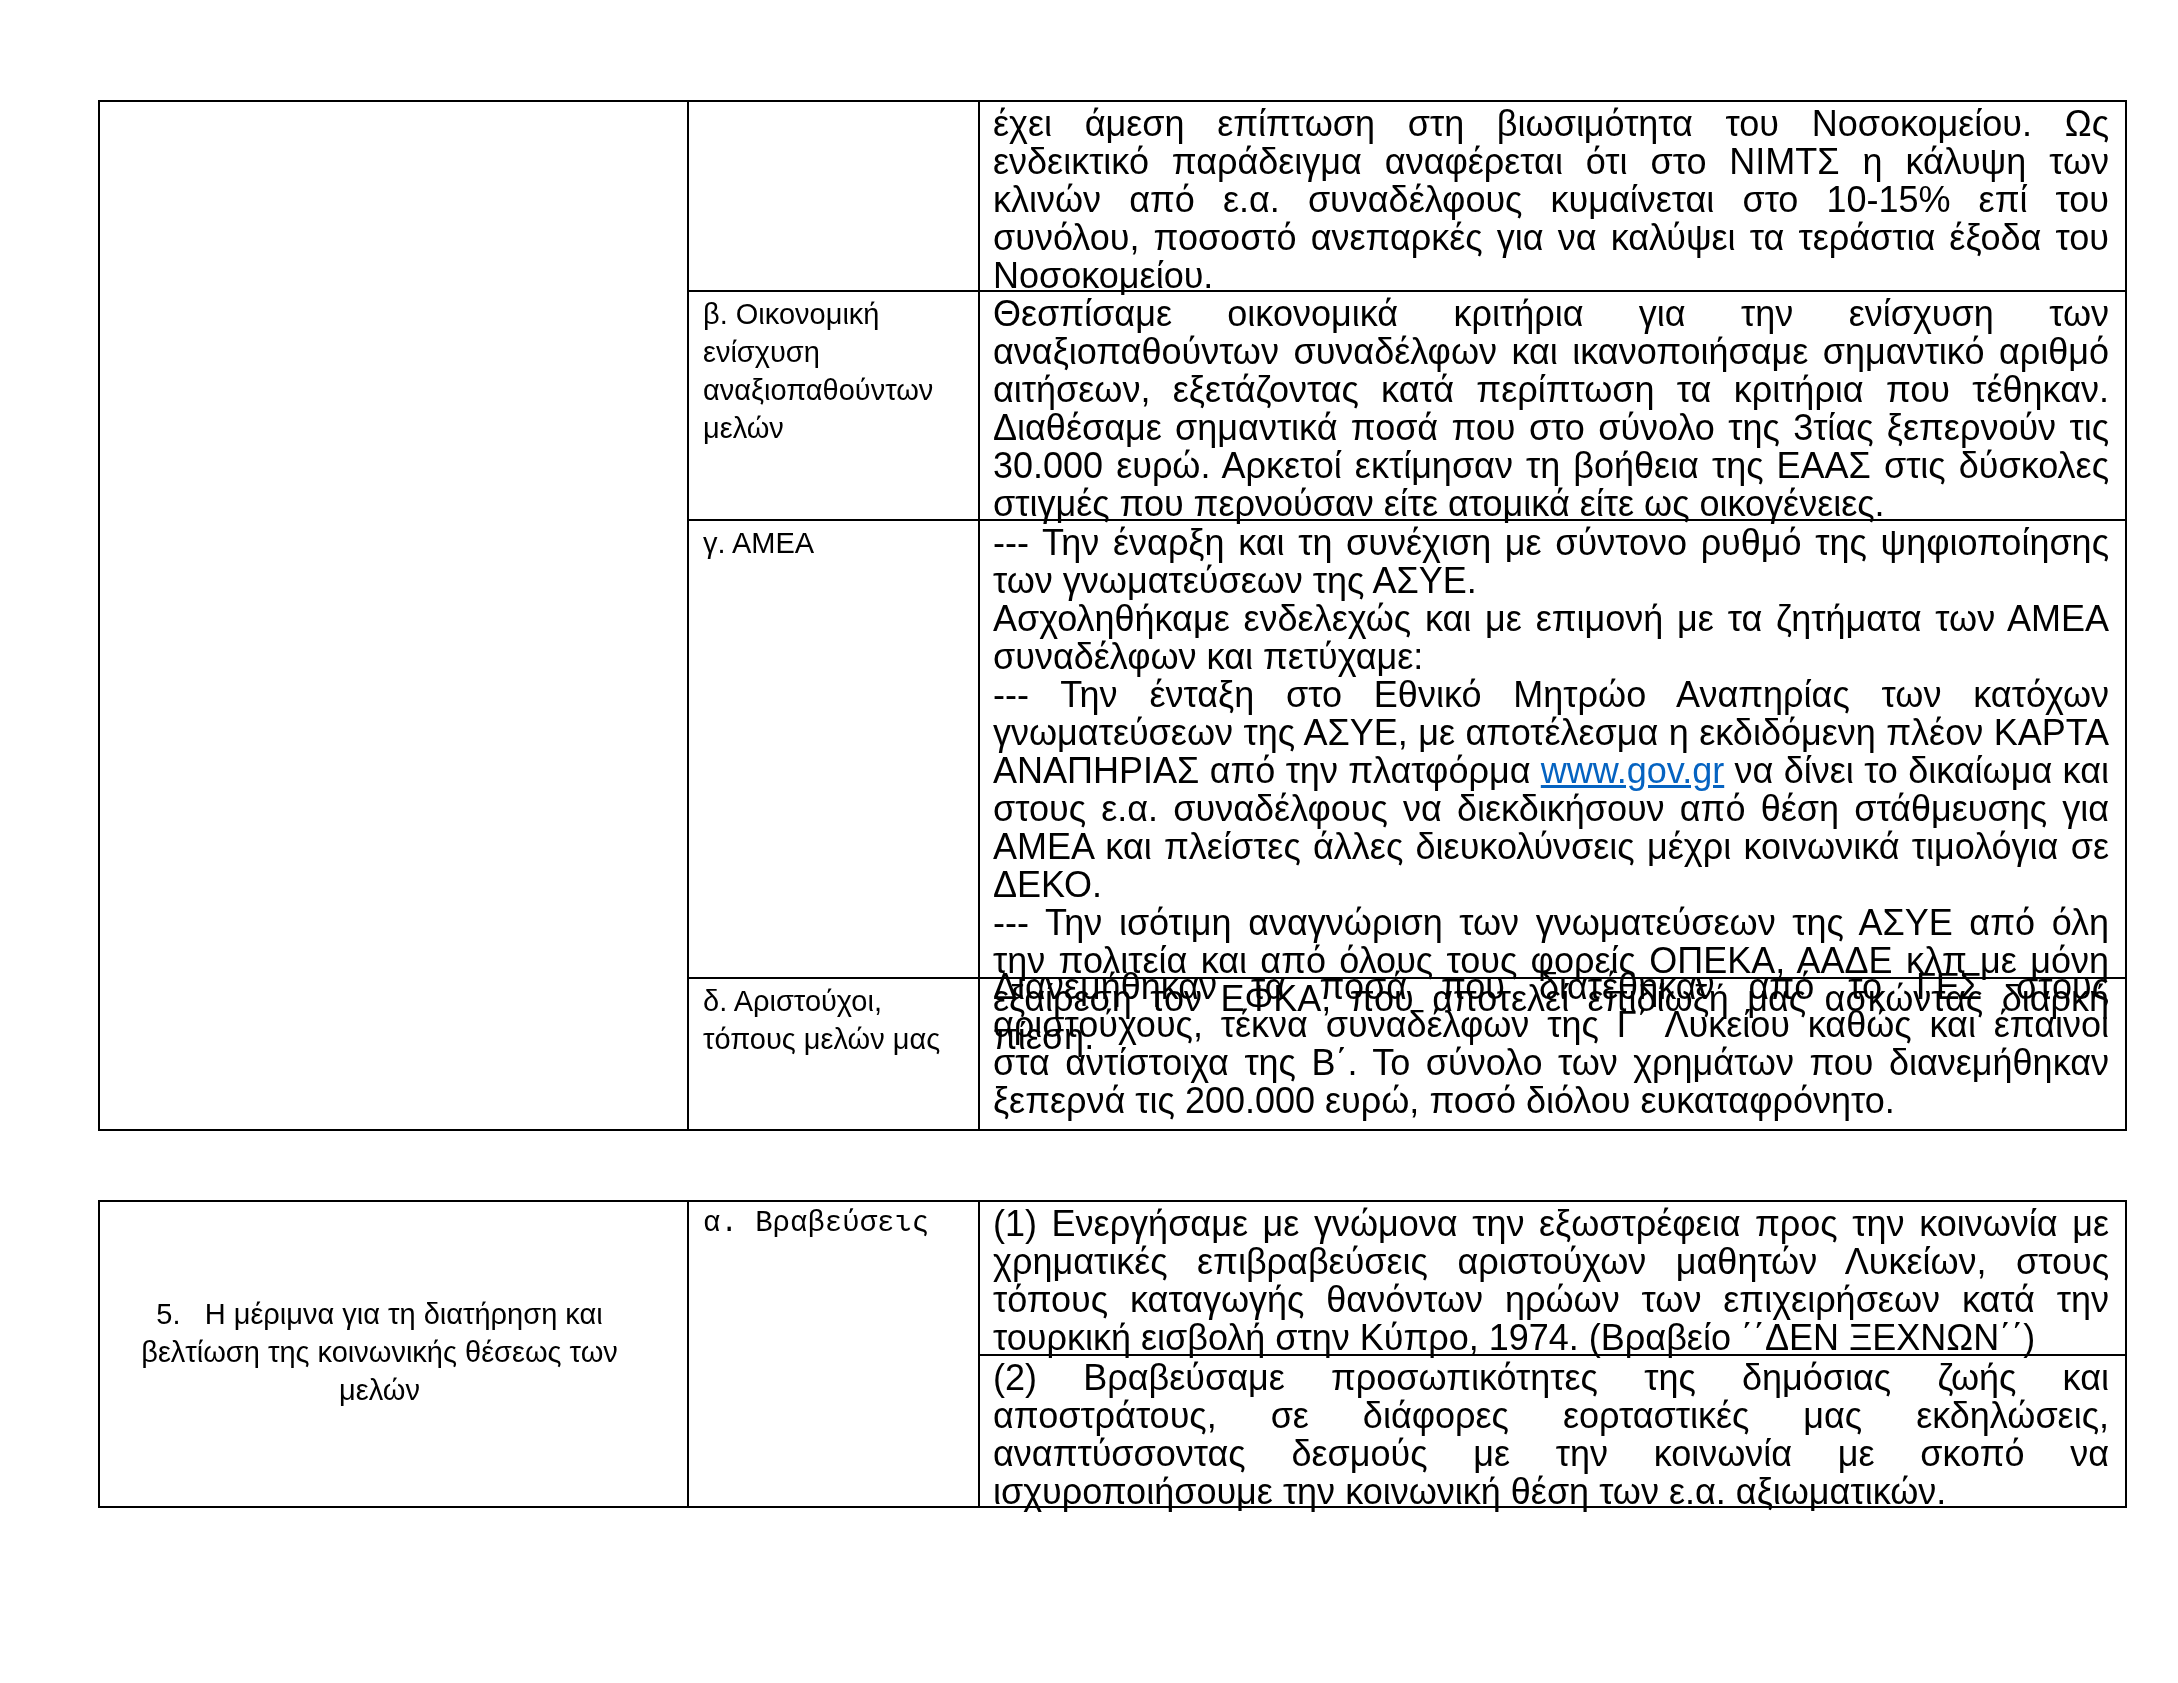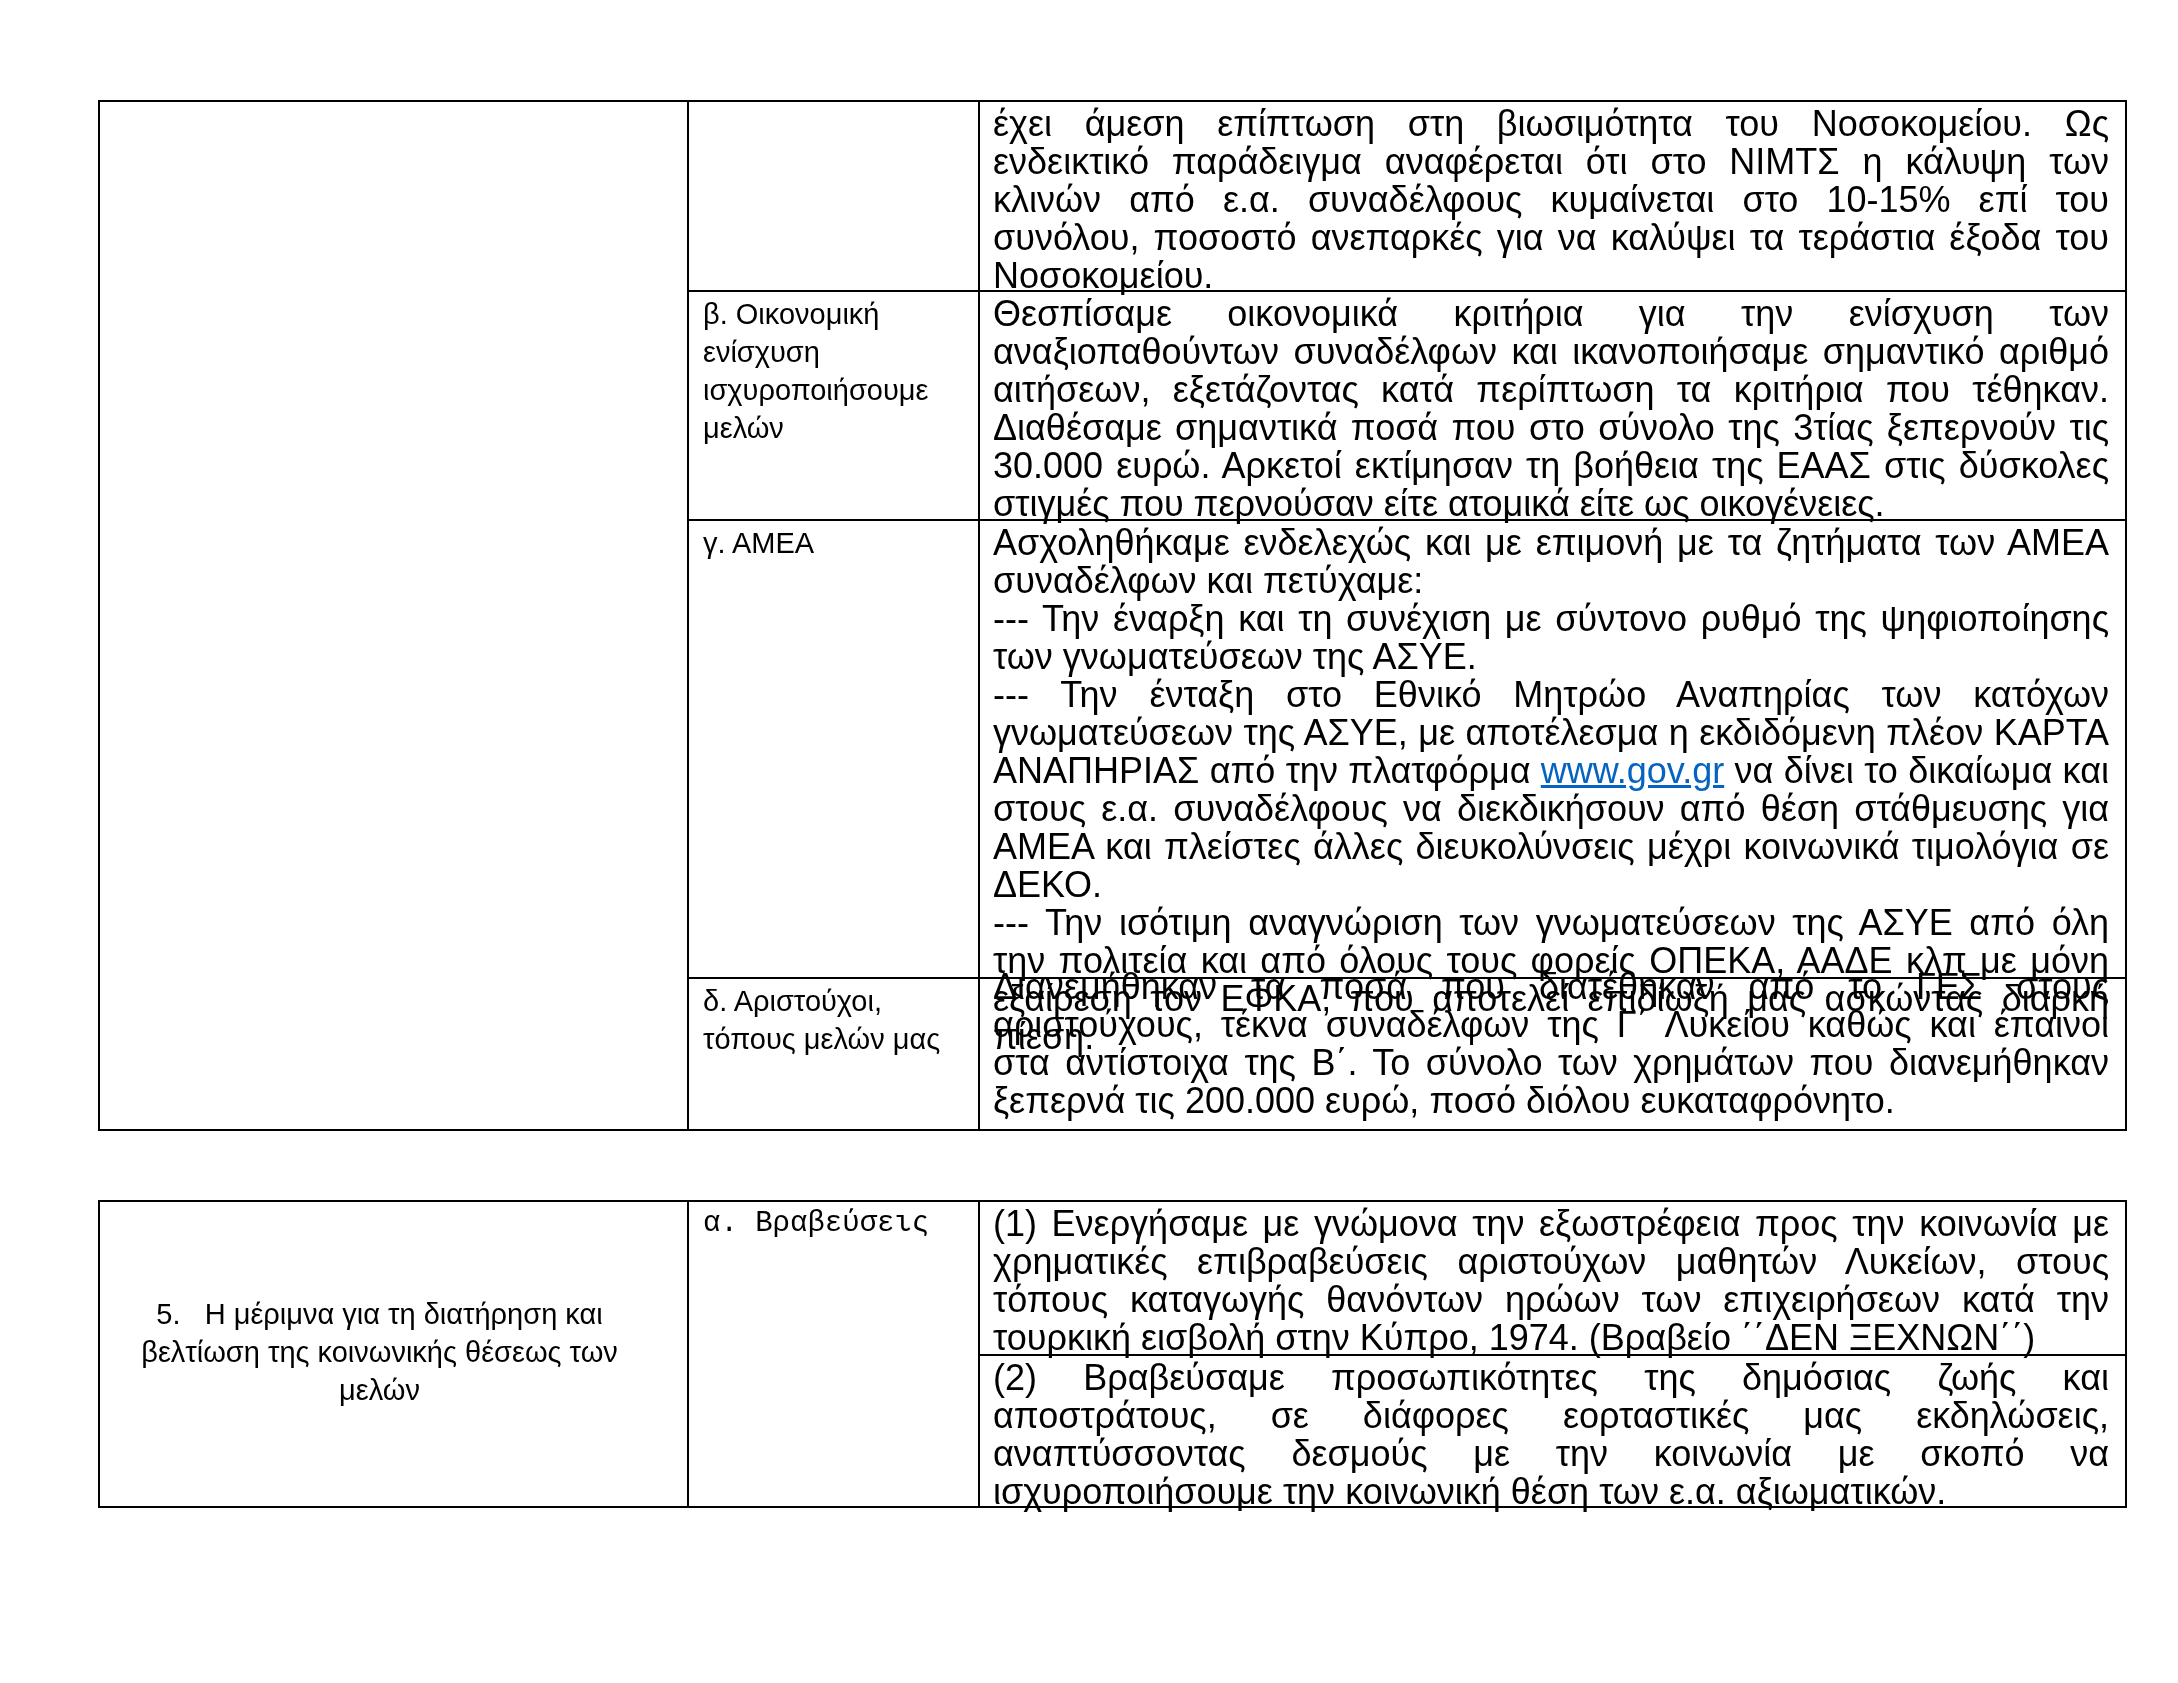--- a/index.html
+++ b/index.html
@@ -23,32 +23,32 @@
   <div class="vline" style="left:878px;"></div>
   <div class="hline" style="left:587px; right:0; top:188px;"></div>
   <div class="hline" style="left:587px; right:0; top:417px;"></div>
   <div class="hline" style="left:587px; right:0; top:875px;"></div>
 
   <div class="cell body just" style="left:880px; right:0; top:0; height:188px;">
     <span>έχει άμεση επίπτωση στη βιωσιμότητα του Νοσοκομείου. Ως ενδεικτικό παράδειγμα αναφέρεται ότι στο ΝΙΜΤΣ η κάλυψη των κλινών από ε.α. συναδέλφους κυμαίνεται στο 10-15% επί του συνόλου, ποσοστό ανεπαρκές για να καλύψει τα τεράστια έξοδα του Νοσοκομείου.</span>
   </div>
 
   <div class="cell label" style="left:589px; width:289px; top:190px;">
-    <span style="display:block; width:262px;">β. Οικονομική ενίσχυση ισχυροποιήσουμε μελών</span>
+    <span style="display:block; width:262px;">β. Οικονομική ενίσχυση αναξιοπαθούντων μελών</span>
   </div>
   <div class="cell body just" style="left:880px; right:0; top:190px;">
     <span>Θεσπίσαμε οικονομικά κριτήρια για την ενίσχυση των αναξιοπαθούντων συναδέλφων και ικανοποιήσαμε σημαντικό αριθμό αιτήσεων, εξετάζοντας κατά περίπτωση τα κριτήρια που τέθηκαν. Διαθέσαμε σημαντικά ποσά που στο σύνολο της 3τίας ξεπερνούν τις 30.000 ευρώ. Αρκετοί εκτίμησαν τη βοήθεια της ΕΑΑΣ στις δύσκολες στιγμές που περνούσαν είτε ατομικά είτε ως οικογένειες.</span>
   </div>
 
   <div class="cell label" style="left:589px; width:289px; top:419px;">
     <span>γ. ΑΜΕΑ</span>
   </div>
   <div class="cell body just" style="left:880px; right:0; top:419px;">
+    <div>--- Την έναρξη και τη συνέχιση με σύντονο ρυθμό της ψηφιοποίησης των γνωματεύσεων της ΑΣΥΕ.</div>
     <div>Ασχοληθήκαμε ενδελεχώς και με επιμονή με τα ζητήματα των ΑΜΕΑ συναδέλφων και πετύχαμε:</div>
-    <div>--- Την έναρξη και τη συνέχιση με σύντονο ρυθμό της ψηφιοποίησης των γνωματεύσεων της ΑΣΥΕ.</div>
     <div><span>--- Την ένταξη στο Εθνικό Μητρώο Αναπηρίας των κατόχων γνωματεύσεων της ΑΣΥΕ, με αποτέλεσμα η εκδιδόμενη πλέον ΚΑΡΤΑ ΑΝΑΠΗΡΙΑΣ από την πλατφόρμα </span><a class="link" style="color: rgb(5, 99, 193);">www.gov.gr</a><span> να δίνει το δικαίωμα και στους ε.α. συναδέλφους να διεκδικήσουν από θέση στάθμευσης για ΑΜΕΑ και πλείστες άλλες διευκολύνσεις μέχρι κοινωνικά τιμολόγια σε ΔΕΚΟ.</span></div>
     <div>--- Την ισότιμη αναγνώριση των γνωματεύσεων της ΑΣΥΕ από όλη την πολιτεία και από όλους τους φορείς ΟΠΕΚΑ, ΑΑΔΕ κλπ με μόνη εξαίρεση τον ΕΦΚΑ, που αποτελεί επιδίωξή μας ασκώντας διαρκή πίεση.</div>
   </div>
 
   <div class="cell label" style="left:589px; width:289px; top:877px;">
     <span style="display:block; width:267px;">δ. Αριστούχοι, τόπους μελών μας</span>
   </div>
   <div class="cell body just" style="left:880px; right:0; top:863px;">
     <span>Διανεμήθηκαν τα ποσά που διατέθηκαν από το ΓΕΣ στους αριστούχους, τέκνα συναδέλφων της Γ΄ Λυκείου καθώς και έπαινοι στα αντίστοιχα της Β΄. Το σύνολο των χρημάτων που διανεμήθηκαν ξεπερνά τις 200.000 ευρώ, ποσό διόλου ευκαταφρόνητο.</span>
   </div>

